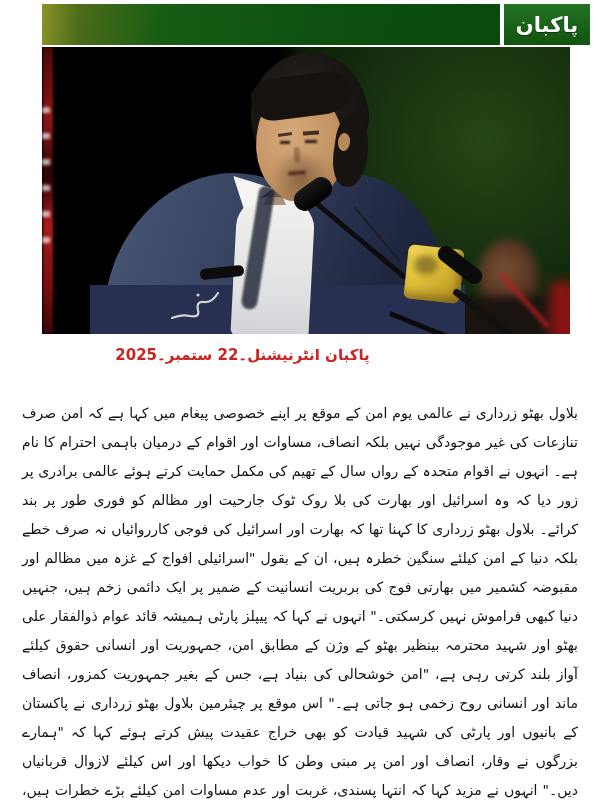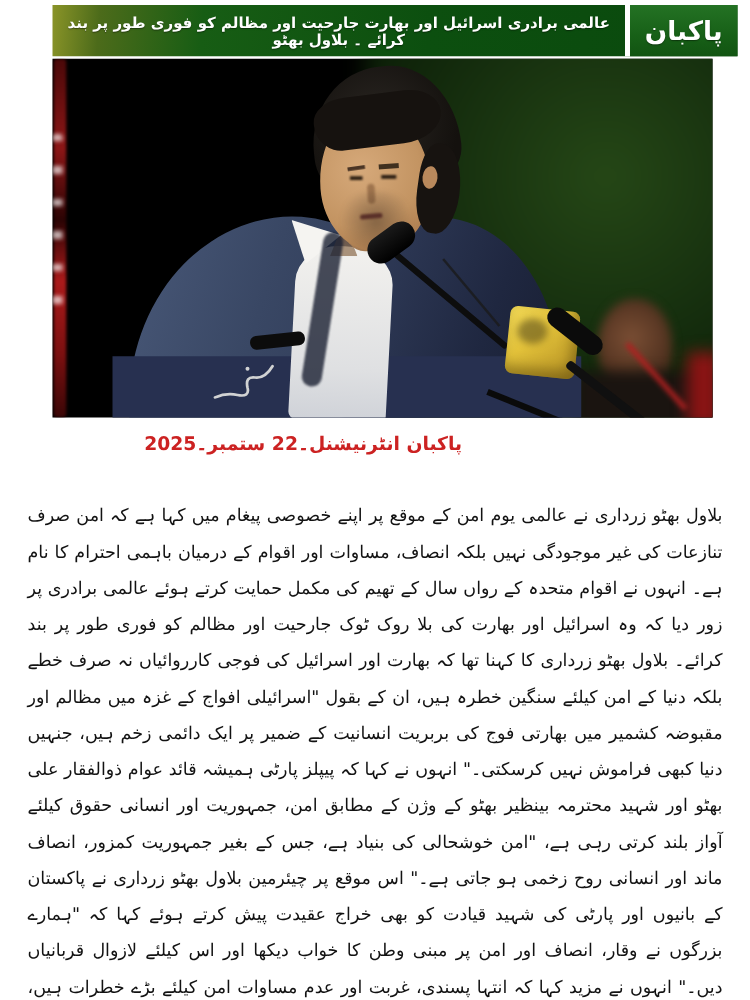--- a/index.html
+++ b/index.html
@@ -134,21 +134,20 @@
     left:22px;top:399px;width:556px;
     direction:rtl;text-align:justify;
     color:#121212;font-size:14px;line-height:29px;
     font-family:"DejaVu Sans",sans-serif;
   }
 </style>
 </head>
 <body>
 
 <div class="abs topbar">
-  <div class="headline">عالمی برادری اسرائیل اور بھارت جارحیت اور مظالم کو فوری طور پر بند کرائے ۔ بلاول بھٹو</div>
   <div class="logo-box">
     <span class="logo-text">پاکبان</span>
   </div>
 </div>
 
 <div class="abs photo">
   <div class="abs green-backdrop"></div>
   <div class="abs red-strip"></div>
   <div class="abs white-specks"></div>
 

